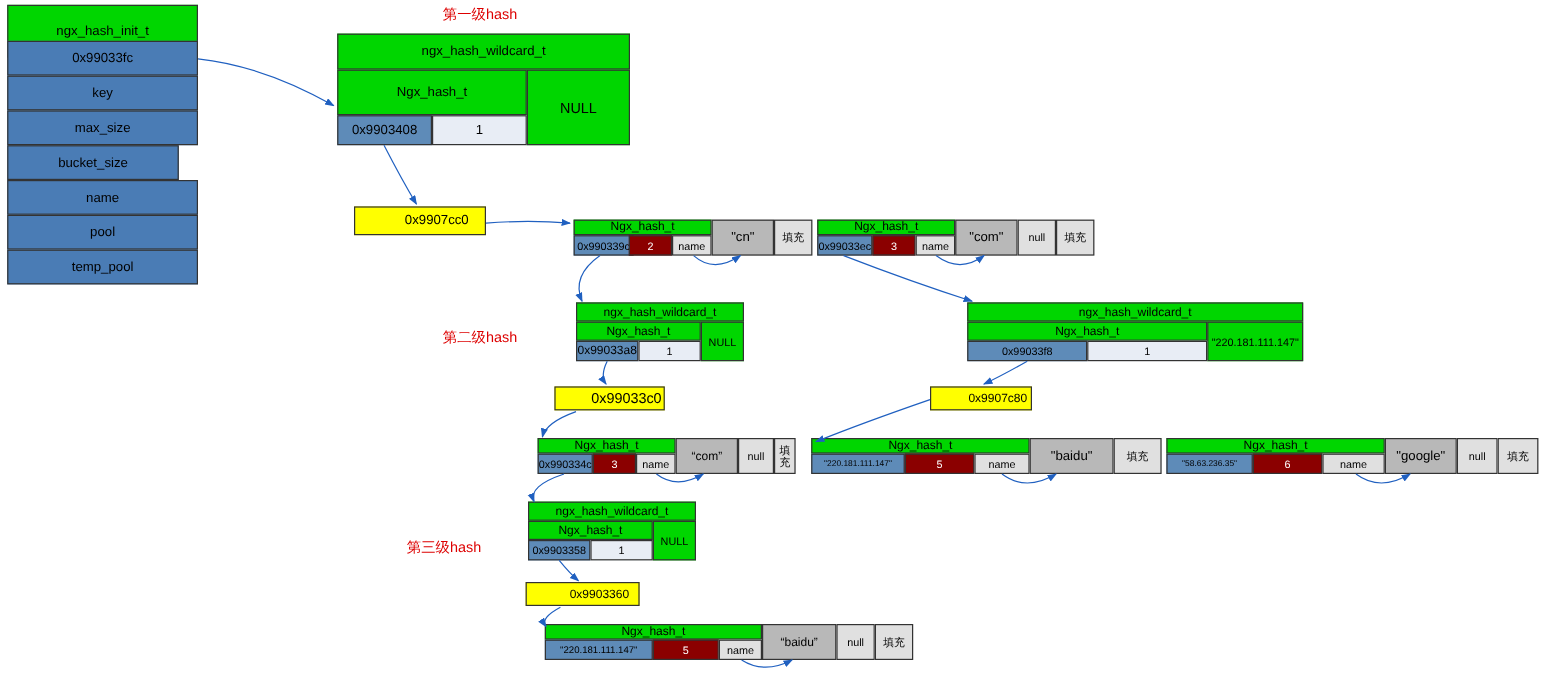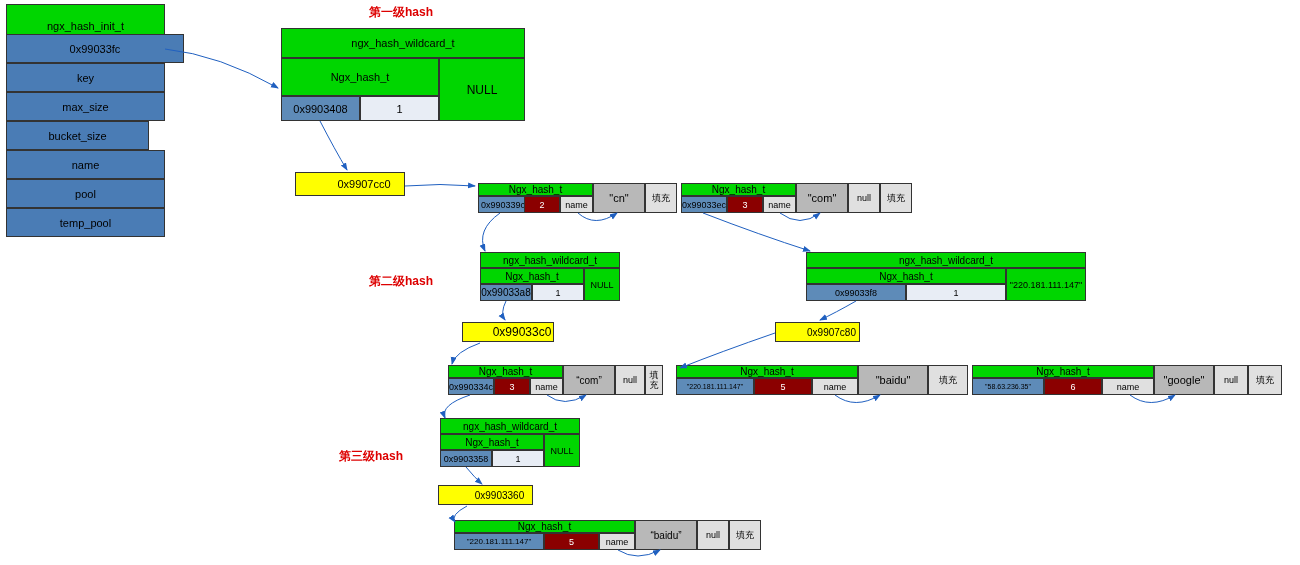--- a/index.html
+++ b/index.html
@@ -15,32 +15,32 @@
 }
 .box { position: absolute; border: 1px solid #333; text-align: center; display: flex; align-items: center; justify-content: center; }
 .green { background: #00d600; }
 .blue { background: #4a7cb5; color: #000; }
 .lightblue { background: #e8edf5; }
 .gray { background: #b8b8b8; }
 .lightgray { background: #e0e0e0; }
 .yellow { background: #ffff00; padding-left: 28px; }
 .darkred { background: #8b0000; color: #fff; }
 .steelblue { background: #5e8bb8; }
-.label { position: absolute; color: #d00; font-weight: bold; font-size: 12px; }
+.label { position: absolute; color: #d00; font-weight: normal; font-size: 12px; }
 svg { position: absolute; top: 0; left: 0; pointer-events: none; }
 </style>
 </head>
 <body>
 
 <div class="label" style="left:369px;top:4px">第一级hash</div>
 <div class="label" style="left:369px;top:273px">第二级hash</div>
 <div class="label" style="left:339px;top:448px">第三级hash</div>
 
 <div class="box green" style="left:6px;top:4px;width:159px;height:44px">ngx_hash_init_t</div>
-<div class="box blue" style="left:6px;top:34px;width:178px;height:29px">0x99033fc</div>
+<div class="box blue" style="left:6px;top:34px;width:159px;height:29px">0x99033fc</div>
 <div class="box blue" style="left:6px;top:63px;width:159px;height:29px">key</div>
 <div class="box blue" style="left:6px;top:92px;width:159px;height:29px">max_size</div>
 <div class="box blue" style="left:6px;top:121px;width:143px;height:29px">bucket_size</div>
 <div class="box blue" style="left:6px;top:150px;width:159px;height:29px">name</div>
 <div class="box blue" style="left:6px;top:179px;width:159px;height:29px">pool</div>
 <div class="box blue" style="left:6px;top:208px;width:159px;height:29px">temp_pool</div>
 
 <div class="box green" style="left:281px;top:28px;width:244px;height:30px">ngx_hash_wildcard_t</div>
 <div class="box green" style="left:281px;top:58px;width:158px;height:38px">Ngx_hash_t</div>
 <div class="box green" style="left:439px;top:58px;width:86px;height:63px;font-size:12px">NULL</div>

